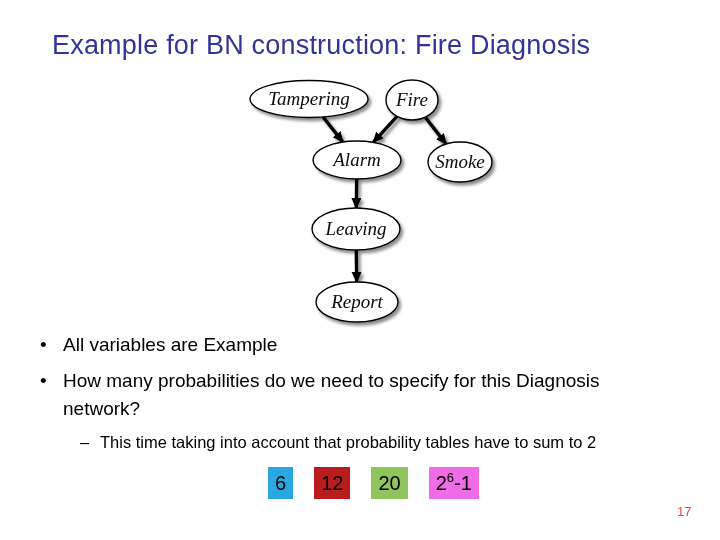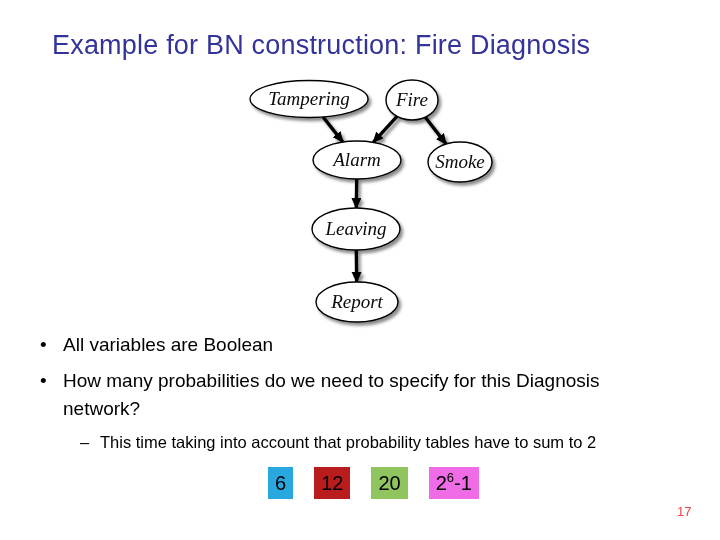--- a/index.html
+++ b/index.html
@@ -131,21 +131,21 @@
         <ellipse cx="356" cy="229" rx="44" ry="21"></ellipse>
         <text x="356" y="235" text-anchor="middle">Leaving</text>
         <ellipse cx="357" cy="302" rx="41" ry="20"></ellipse>
         <text x="357" y="308" text-anchor="middle">Report</text>
       </g>
   </svg>
 
   <div class="bullets">
     <div class="bullet l1">
       <span class="marker">•</span>
-      <span class="btext">All variables are Boolean</span>
+      <span class="btext">All variables are Example</span>
     </div>
     <div class="bullet l1">
       <span class="marker">•</span>
       <span class="btext">How many probabilities do we need to specify for this Diagnosis network?</span>
     </div>
     <div class="bullet l2">
       <span class="marker">–</span>
       <span class="btext">This time taking into account that probability tables have to sum to 2</span>
     </div>
   </div>

